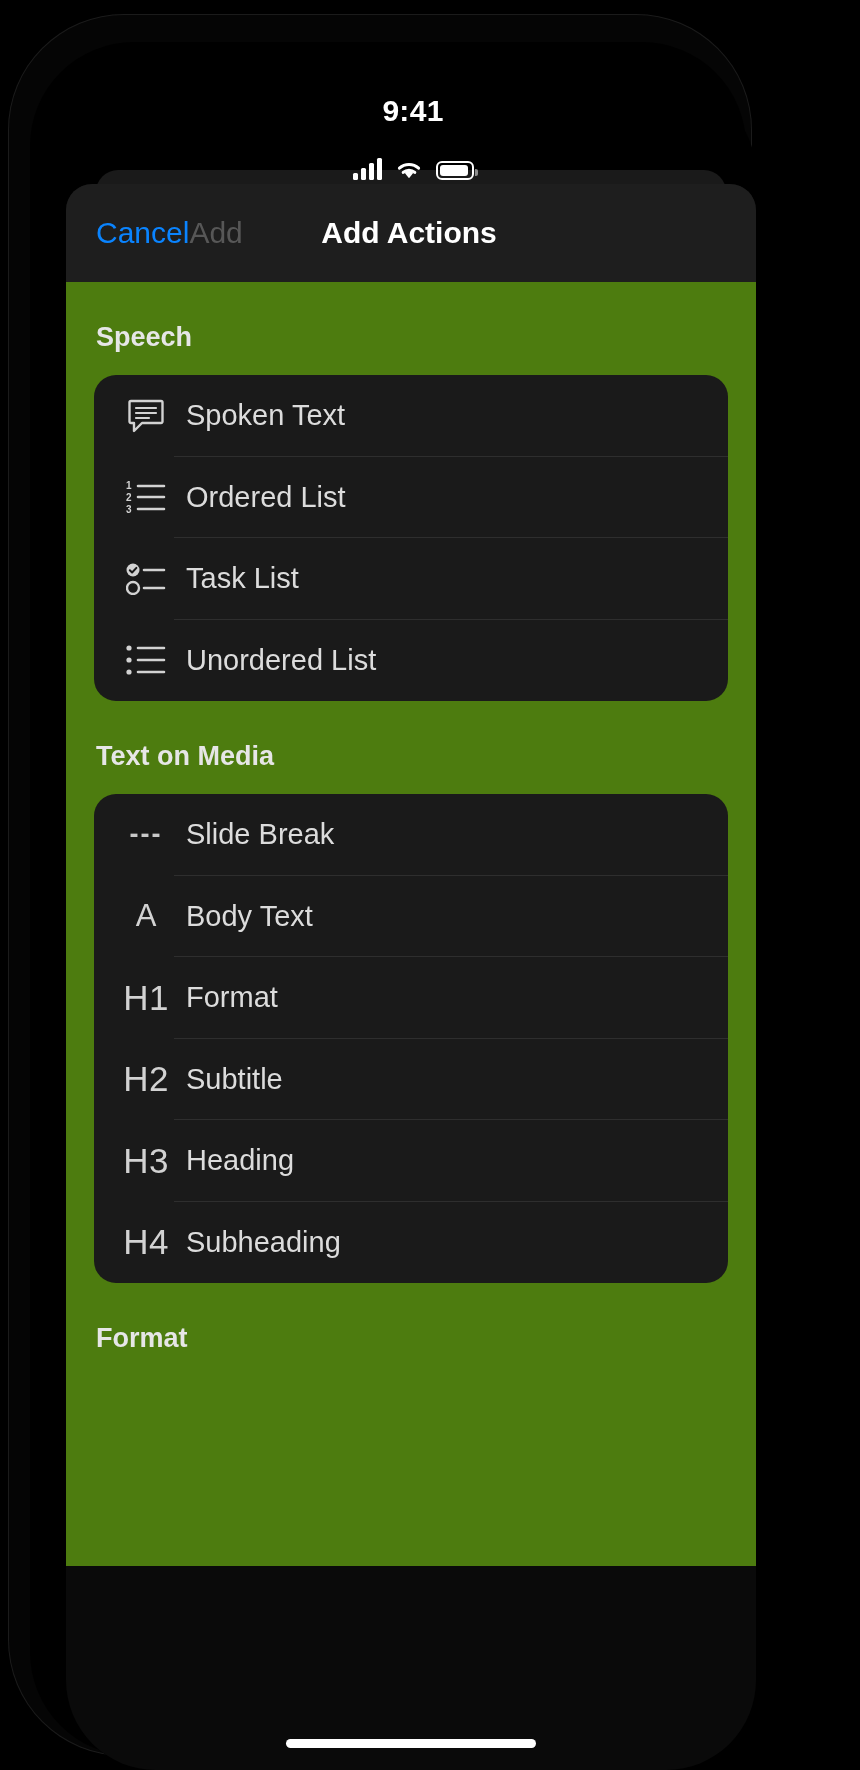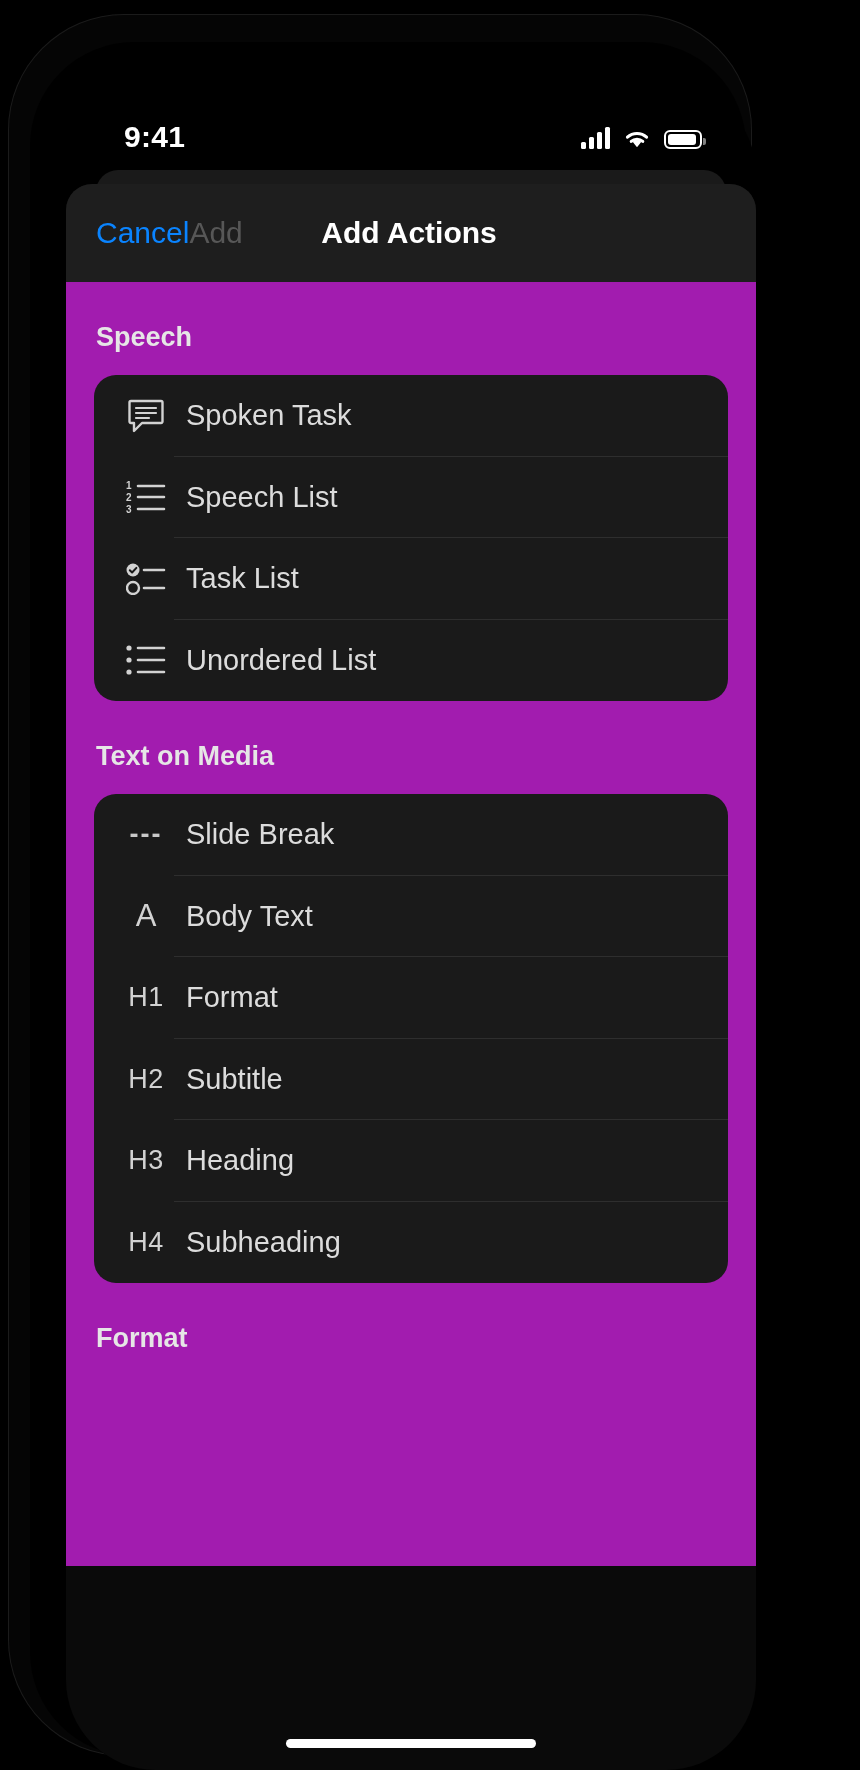--- a/index.html
+++ b/index.html
@@ -19,21 +19,21 @@
   }
   #screen {
     position:absolute; left:36px; top:42px; width:690px; height:1686px;
     background:#000; border-radius:90px; overflow:hidden;
   }
 
   
   #status-bar {
     position:absolute; left:0; top:0; width:690px; height:96px;
     display:flex; align-items:center; justify-content:space-between;
-    padding:0 54px 0 58px; color:#fff; z-index:30;
+    padding:0 54px 0 58px; color:#fff; z-index:30;flex-direction:column;
   }
   #status-time { font-size:30px; font-weight:700; letter-spacing:.3px; padding-top:10px; }
   #status-icons { display:flex; align-items:flex-end; gap:13px; padding-top:12px; }
   .sig-bars { display:flex; align-items:flex-end; gap:3px; height:22px; }
   .sig-bars i { display:block; width:5px; background:#fff; border-radius:1.5px; }
   .sig-bars i:nth-child(1){height:7px;} .sig-bars i:nth-child(2){height:12px;}
   .sig-bars i:nth-child(3){height:17px;} .sig-bars i:nth-child(4){height:22px;}
   .wifi-ico { width:28px; height:21px; }
   .batt { position:relative; width:38px; height:19px; border:2px solid #fff; border-radius:6px; }
   .batt::after { content:""; position:absolute; right:-6px; top:5.5px; width:3px; height:7px;
@@ -54,34 +54,34 @@
   #nav-bar {
     position:relative; height:98px; background:#1e1e1e;
     display:flex; align-items:center; 
     padding:0 0 0 30px;
   }
   #nav-cancel { font-size:30px; color:#0a84ff; }
   #nav-title { position:absolute; left:0; right:4px; text-align:center;
                font-size:30px; font-weight:700; color:#fff; pointer-events:none; }
   #nav-add { font-size:30px; color:#575757; padding-right:-4px; margin-right:-14px; }
 
-  #scroll-body { position:relative; height:1284px; background:#a21caf; overflow:hidden; }
+  #scroll-body { position:relative; height:1284px; background:#4d7c0f; overflow:hidden; }
 
   .section-header {
     font-size:27px; font-weight:700; color:#e6e6e6;
     padding:40px 0 22px 30px;
   }
   .group { margin:0 28px; background:#1a1a1a; border-radius:22px; overflow:hidden; }
   .row { position:relative; display:flex; align-items:center; height:81.5px; padding-left:24px; }
   .row .sep { position:absolute; left:80px; right:0; bottom:0; height:1px; background:#2e2e2e; }
   .row:last-child .sep { display:none; }
   .row-icon { width:56px; min-width:56px; display:flex; align-items:center; justify-content:center;
               color:#d2d2d2; }
   .row-label { font-size:29px; color:#dcdcdc; padding-left:12px; }
-  .glyph-text { font-size:27px; color:#d2d2d2; font-weight:400; letter-spacing:.5px; }
+  .glyph-text { font-size:35px; color:#d2d2d2; font-weight:400; letter-spacing:.5px; }
   .glyph-dash { font-size:27px; color:#c9c9c9; letter-spacing:2px; font-weight:700; }
   .glyph-A { font-size:31px; color:#d2d2d2; }
 
   
   #home-indicator {
     position:absolute; left:50%; transform:translateX(-50%); bottom:22px;
     width:250px; height:9px; background:#fff; border-radius:5px; z-index:40;
   }
 </style>
 </head>
@@ -127,34 +127,34 @@
             <div class="section-header">Speech</div>
             <div class="group">
 
               <div class="row">
                 <span class="row-icon">
                   <svg width="38" height="36" viewBox="0 0 38 36">
                     <path d="M4 3h30a1.5 1.5 0 0 1 1.5 1.5v19A1.5 1.5 0 0 1 34 25H15l-8 8v-8H4a1.5 1.5 0 0 1-1.5-1.5v-19A1.5 1.5 0 0 1 4 3z" fill="none" stroke="#d2d2d2" stroke-width="2.4" stroke-linejoin="round"></path>
                     <path d="M9 10h20M9 15h20M9 20h13" stroke="#d2d2d2" stroke-width="2.2" stroke-linecap="round"></path>
                   </svg>
                 </span>
-                <span class="row-label">Spoken Task</span>
+                <span class="row-label">Spoken Text</span>
                 <span class="sep"></span>
               </div>
 
               <div class="row">
                 <span class="row-icon">
                   <svg width="40" height="34" viewBox="0 0 40 34">
                     <text x="0" y="9" font-size="10" font-weight="700" fill="#d2d2d2" font-family="Liberation Sans, sans-serif">1</text>
                     <text x="0" y="21" font-size="10" font-weight="700" fill="#d2d2d2" font-family="Liberation Sans, sans-serif">2</text>
                     <text x="0" y="33" font-size="10" font-weight="700" fill="#d2d2d2" font-family="Liberation Sans, sans-serif">3</text>
                     <path d="M12 6h26M12 17h26M12 29h26" stroke="#d2d2d2" stroke-width="2.6" stroke-linecap="round"></path>
                   </svg>
                 </span>
-                <span class="row-label">Speech List</span>
+                <span class="row-label">Ordered List</span>
                 <span class="sep"></span>
               </div>
 
               <div class="row">
                 <span class="row-icon">
                   <svg width="40" height="32" viewBox="0 0 40 32">
                     <circle cx="7" cy="7" r="6.5" fill="#d2d2d2"></circle>
                     <path d="M3.8 7.2l2.3 2.3 4.3-4.6" stroke="#1a1a1a" stroke-width="2" fill="none" stroke-linecap="round" stroke-linejoin="round"></path>
                     <circle cx="7" cy="25" r="6" fill="none" stroke="#d2d2d2" stroke-width="2.4"></circle>
                     <path d="M18 7h20M18 25h20" stroke="#d2d2d2" stroke-width="2.6" stroke-linecap="round"></path>

